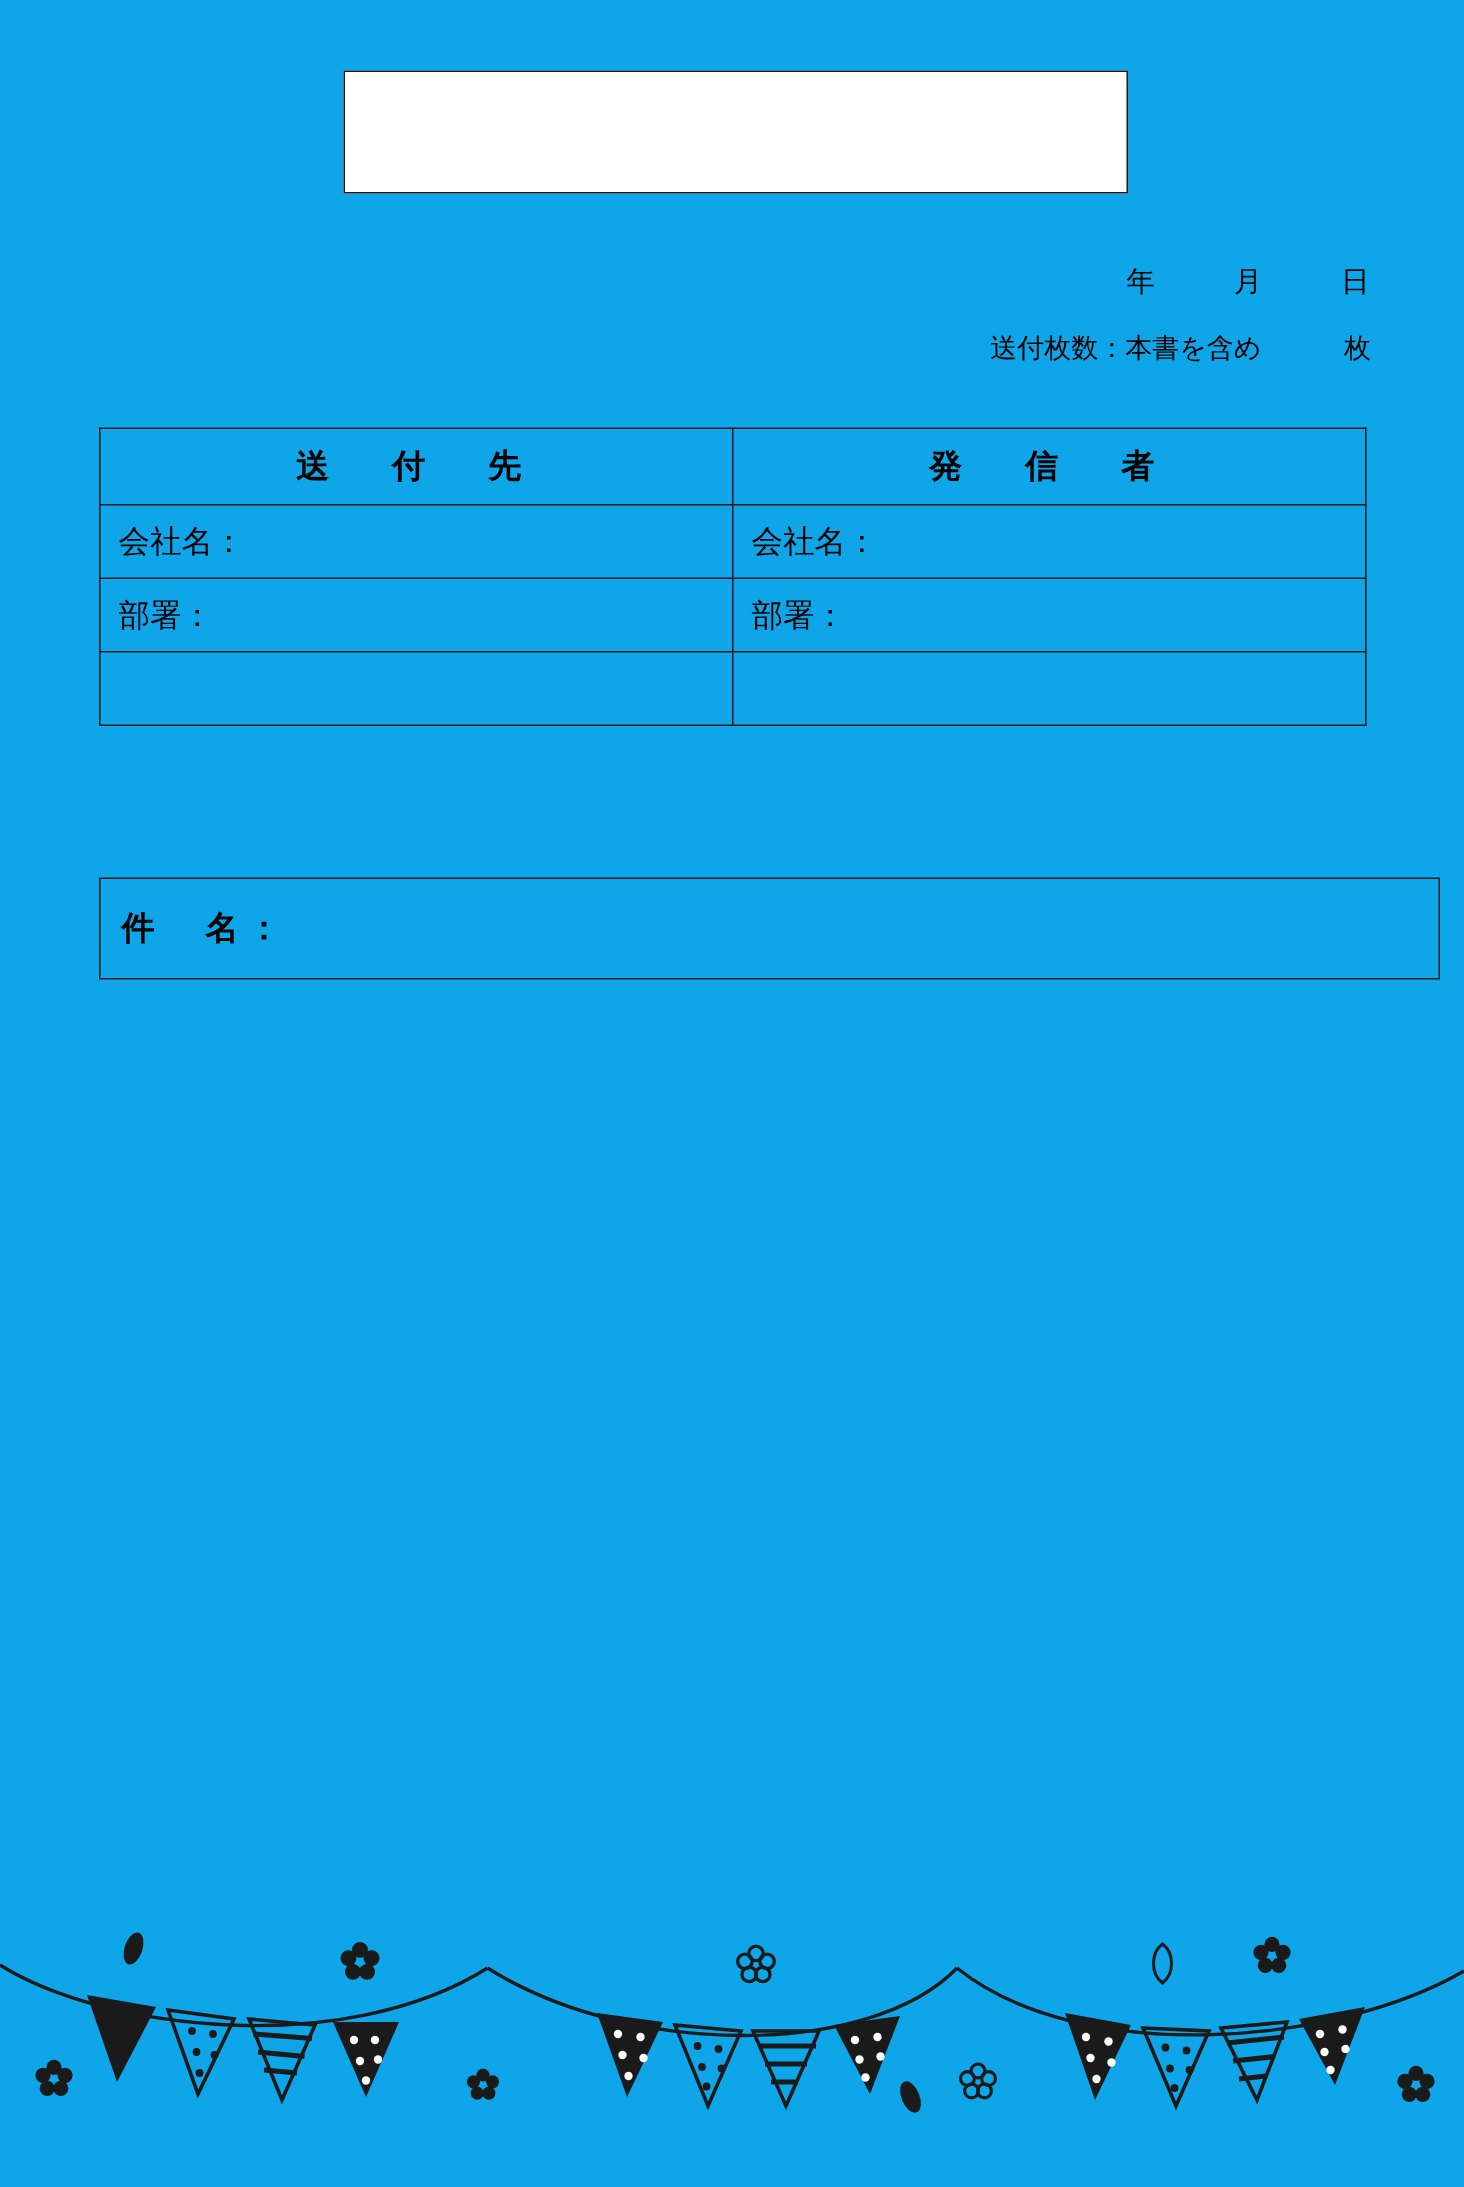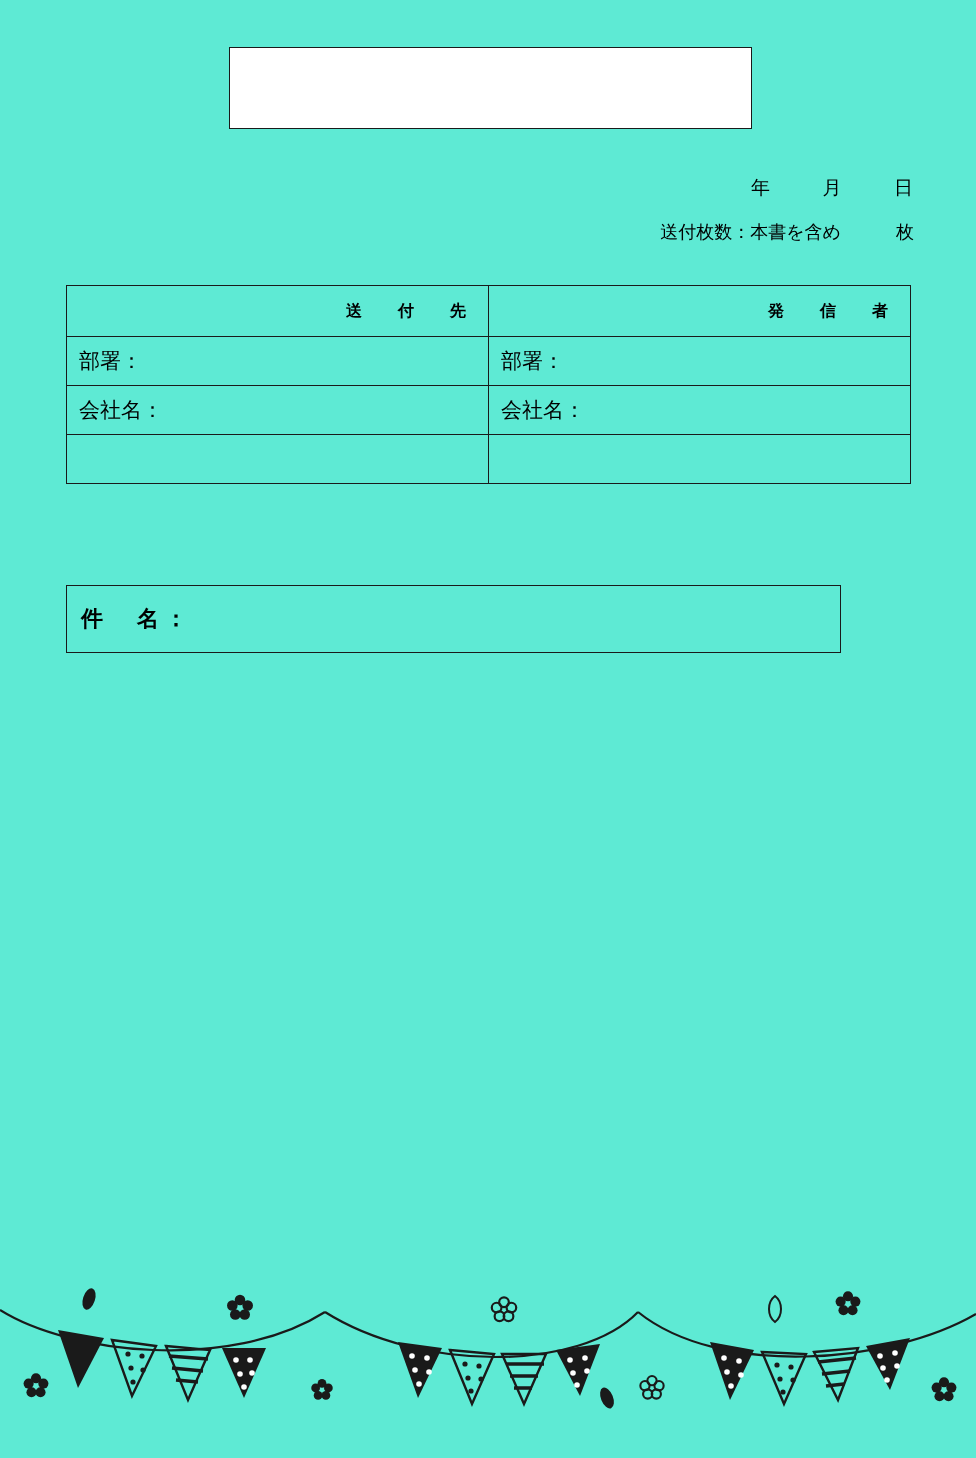--- a/index.html
+++ b/index.html
@@ -9,21 +9,21 @@
   }
   body {
     font-family: "Liberation Serif", "DejaVu Serif", serif;
     color: #000000;
   }
   .page {
     position: relative;
     width: 976px;
     height: 1458px;
     overflow: hidden;
-    background: #5eead4;
+    background: #0ea5e9;
   }
 
   
   .title-box {
     position: absolute;
     left: 229px;
     top: 47px;
     width: 523px;
     height: 82px;
     border: 1px solid #1a1a1a;
@@ -78,35 +78,35 @@
     table-layout: fixed;
   }
   .main-table td {
     border: 1px solid #1a1a1a;
     height: 48px;
     padding: 0 12px;
     font-size: 21px;
     vertical-align: middle;
   }
   .main-table td.head {
-    text-align: right;
+    text-align: center;
     font-weight: bold;
     letter-spacing: 10px;
-    font-size: 16px;
+    font-size: 22px;
     height: 50px;
   }
   .main-table col.c1 { width: 50%; }
   .main-table col.c2 { width: 50%; }
 
   
   .subject-box {
     position: absolute;
     left: 66px;
     top: 585px;
-    width: 775px;
+    width: 894px;
     height: 68px;
     border: 1px solid #1a1a1a;
     box-sizing: border-box;
   }
   .subject-box .label {
     position: absolute;
     left: 14px;
     top: 50%;
     transform: translateY(-50%);
     font-size: 22px;
@@ -164,26 +164,26 @@
     <colgroup>
       <col class="c1">
       <col class="c2">
     </colgroup>
     <tbody>
       <tr>
         <td class="head">送　付　先</td>
         <td class="head">発　信　者</td>
       </tr>
       <tr>
+        <td>会社名：</td>
+        <td>会社名：</td>
+      </tr>
+      <tr>
         <td>部署：</td>
         <td>部署：</td>
-      </tr>
-      <tr>
-        <td>会社名：</td>
-        <td>会社名：</td>
       </tr>
       <tr>
         <td></td>
         <td></td>
       </tr>
     </tbody>
   </table>
 
   <div class="subject-box">
     <span class="label">件　名：</span>

